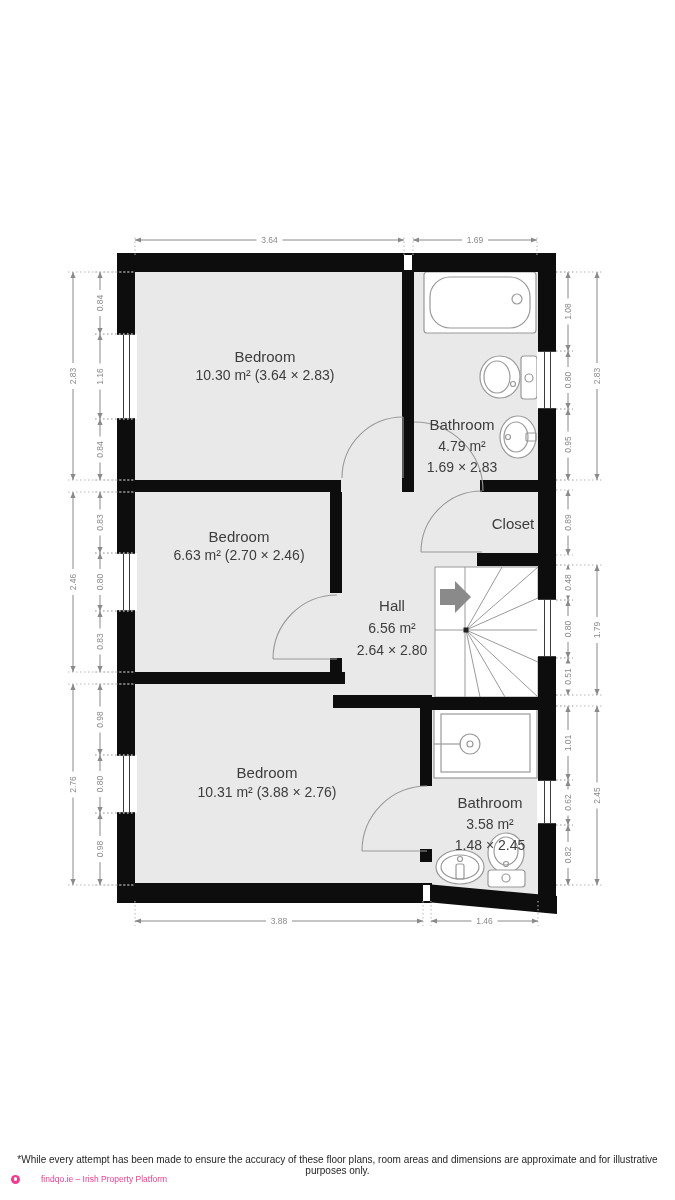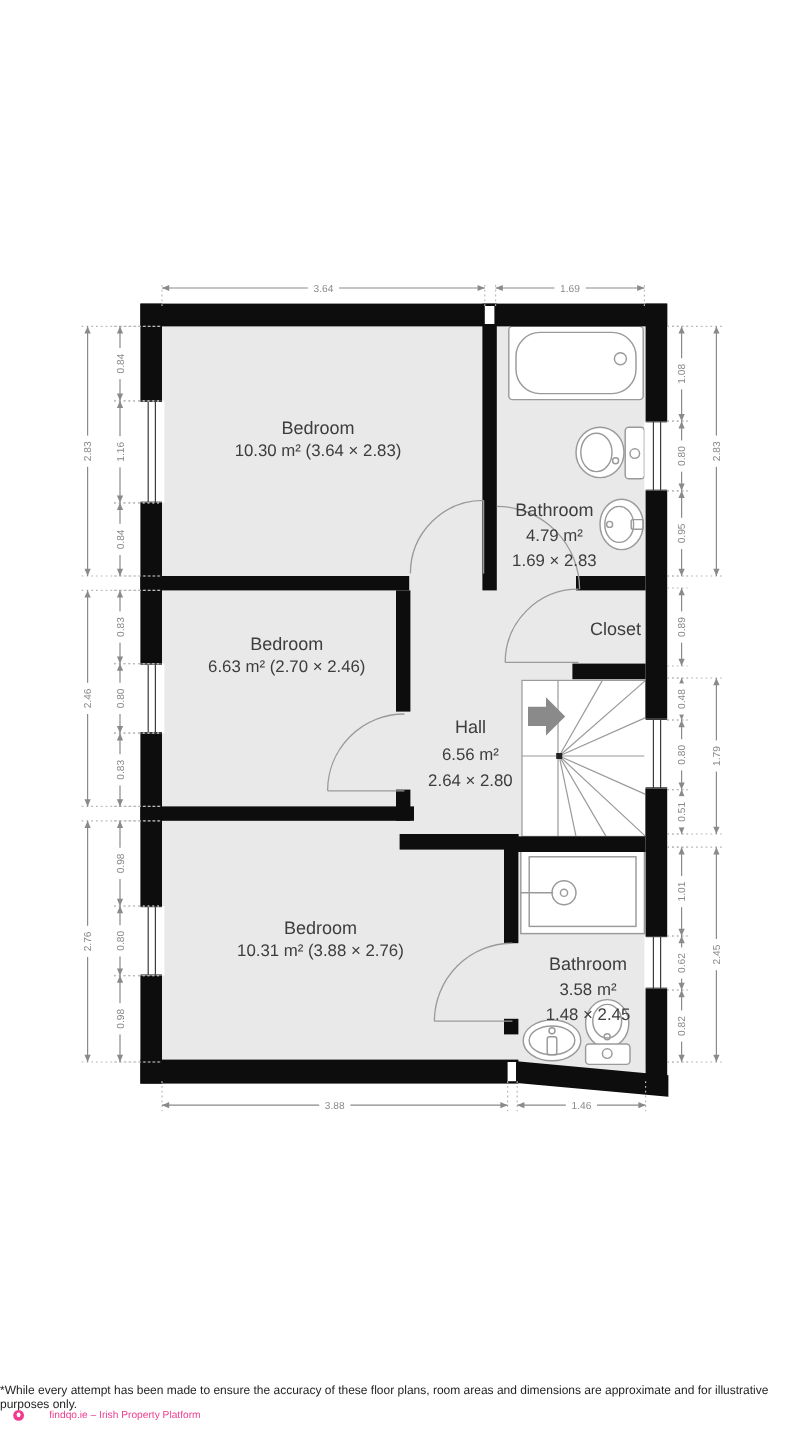--- a/index.html
+++ b/index.html
@@ -20,21 +20,21 @@
   .stairbox{fill:#ffffff;stroke:var(--fixture);stroke-width:1;}
   .winbox{fill:#ffffff;stroke:none;}
   .winline{fill:none;stroke:#3c3c3c;stroke-width:1;}
   .roomname{font-size:15px;fill:var(--label);text-anchor:middle;font-family:"Liberation Sans",sans-serif;}
   .roomarea{font-size:14px;fill:var(--label);text-anchor:middle;font-family:"Liberation Sans",sans-serif;}
   .dimline{stroke:var(--dim);stroke-width:1;}
   .dimarrow{fill:var(--dim);}
   .dimext{stroke:#b8b8b8;stroke-width:1;stroke-dasharray:1.5 2.5;}
   .dimbg{fill:#ffffff;}
   .dimtext{font-size:8.5px;fill:var(--dim);text-anchor:middle;font-family:"Liberation Sans",sans-serif;}
-  .disclaimer{position:absolute;left:0;top:1154px;width:675px;text-align:left;
+  .disclaimer{position:absolute;left:0;top:1154px;width:675px;text-align:center;
               font-size:10px;color:#1f1f1f;}
   .brand{position:absolute;left:11px;top:1174px;display:flex;align-items:center;gap:21px;
          color:var(--pink);font-size:8.5px;}
   .brand-dot{display:flex;align-items:center;justify-content:center;width:9px;height:9px;
              border-radius:50%;background:var(--pink);}
   .brand-dot span{display:block;width:3.5px;height:3.5px;border-radius:50%;background:#fff;}
 </style>
 </head>
 <body>
 

